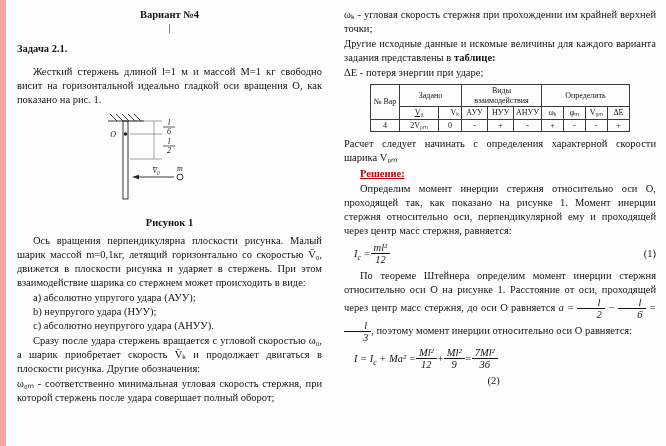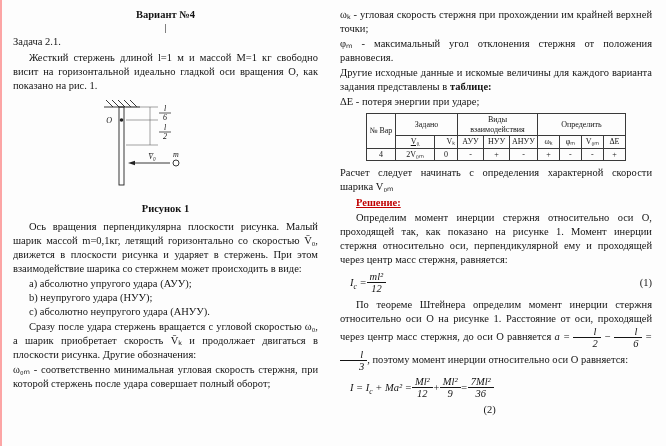--- a/index.html
+++ b/index.html
@@ -1,25 +1,25 @@
 <!DOCTYPE html>
 <html><head>
 <meta charset="utf-8">
 <style>
   html,body{margin:0;padding:0;}
   body{width:666px;height:446px;background:#ffffff;font-family:"Liberation Serif",serif;
        font-size:10.5px;line-height:14px;color:#141414;}
   .page{width:666px;height:446px;box-sizing:border-box;background:#fdfdfd;
-        border-left:2px solid #fca5a5;padding:8px 8px 4px 11px;
+        border-left:6px solid #fca5a5;padding:8px 8px 4px 11px;
         display:flex;gap:22px;overflow:hidden;}
   .col-left{width:305px;flex:none;}
   .col-right{width:312px;flex:none;}
   .title{text-align:center;font-weight:bold;}
   .caret{text-align:center;line-height:11px;font-size:11px;}
-  .task{font-weight:normal;margin:2px 0;}
+  .task{font-weight:bold;margin:9px 0;}
   p.j{text-align:justify;margin:0 0 1px 0;}
   p.ind{text-indent:16px;}
   .list{margin:1px 0 1px 16px;}
   .figure-wrap{margin:4px 0 0 55px;}
   .fig-caption{text-align:center;font-weight:bold;margin:1px 0 4px 0;}
   .frac{display:inline-block;vertical-align:middle;text-align:center;}
   .frac .fnum{display:block;border-bottom:1px solid #141414;padding:0 3px;line-height:11px;}
   .frac .fden{display:block;padding:0 3px;line-height:11px;}
   .math{font-style:italic;}
   sub{font-size:7.5px;line-height:0;}
@@ -92,21 +92,20 @@
       <div>a) абсолютно упругого удара (АУУ);</div>
       <div>b) неупругого удара (НУУ);</div>
       <div>c) абсолютно неупругого удара (АНУУ).</div>
     </div>
     <p class="j ind">Сразу после удара стержень вращается с угловой скоростью ω₀, а шарик приобретает скорость V̄ₖ и продолжает двигаться в плоскости рисунка. Другие обозначения:</p>
     <p class="j">ω₀ₘ - соответственно минимальная угловая скорость стержня, при которой стержень после удара совершает полный оборот;</p>
   </div>
 
   <div class="col-right">
     <p class="j">ωₖ - угловая скорость стержня при прохождении им крайней верхней точки;</p>
-    <p class="j">φₘ - максимальный угол отклонения стержня от положения равновесия.</p>
     <p class="j"><span>Другие исходные данные и искомые величины для каждого варианта задания представлены в </span><b>таблице:</b></p>
 
     <p class="j">ΔE - потеря энергии при ударе;</p>
 
     <table class="vt">
       <tbody>
           <tr class="hdrow">
         <td rowspan="2" class="w-var">№ Вар</td>
         <td colspan="2">Задано</td>
         <td colspan="3">Виды взаимодействия</td>

